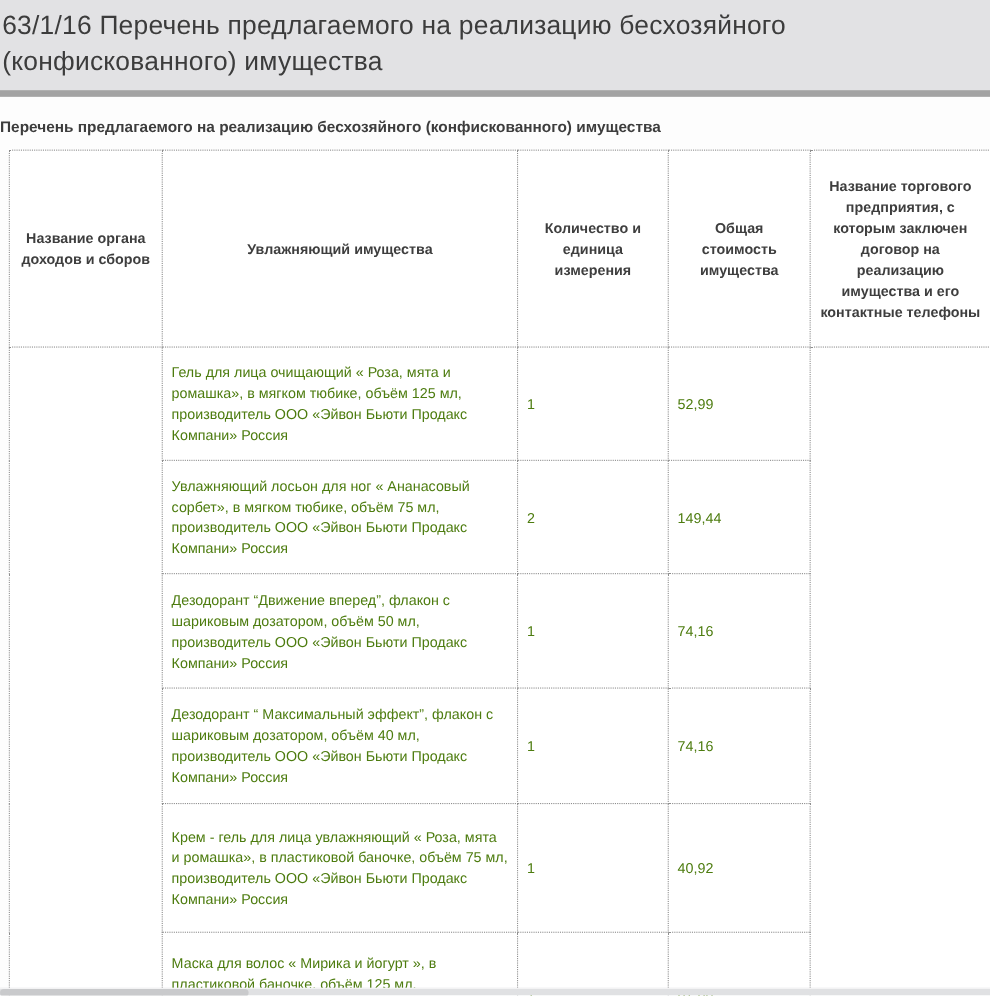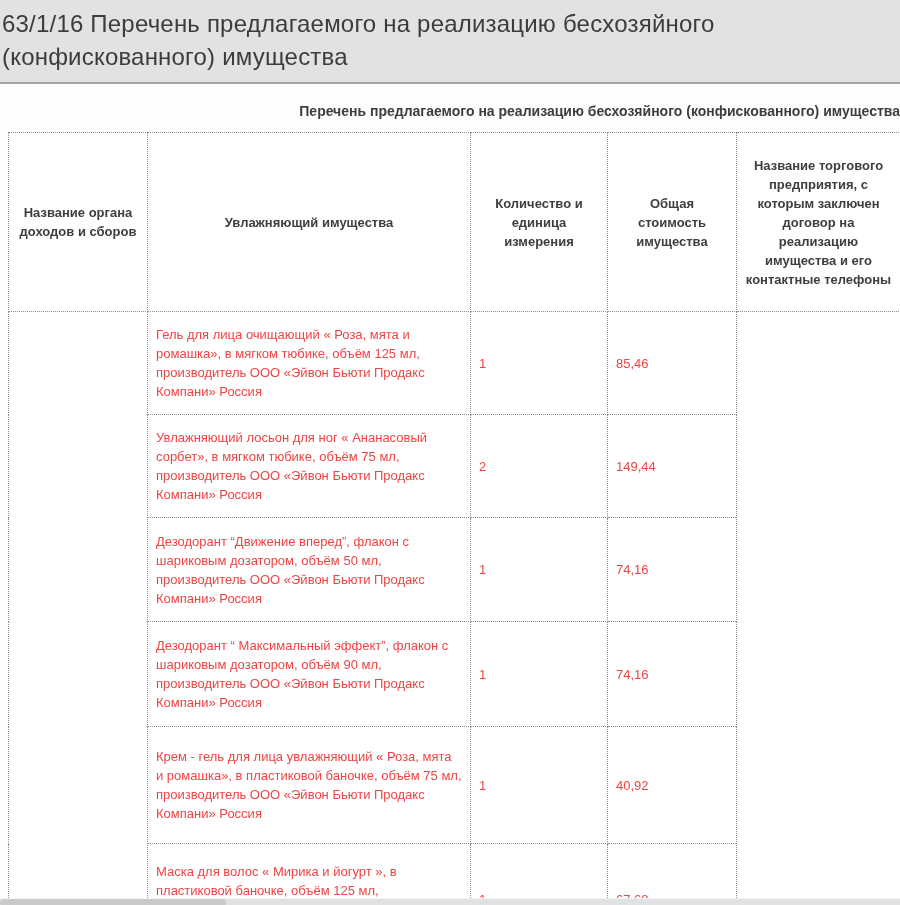--- a/index.html
+++ b/index.html
@@ -6,54 +6,54 @@
   html, body { background: #ffffff; }
   body {
     font-family: "Liberation Sans", "DejaVu Sans", sans-serif;
     width: 900px; height: 905px; overflow: hidden; position: relative;
   }
   .page { width: 900px; height: 905px; overflow: hidden; position: relative; background: #fdfdfd; }
 
   
   .page-header {
     background: #e2e2e4;
-    border-bottom: 2px solid #a3a3a3;
+    border-bottom: 6px solid #a3a3a3;
     padding: 7px 40px 9px 2px;
     min-height: 76px;
   }
   .page-header h1 {
     font-size: 24px; font-weight: 400; color: #3c3c3c;
     line-height: 33px; max-width: 800px; letter-spacing: 0.2px;
   }
 
   
   .subtitle {
     margin-top: 19px; margin-bottom: 13px;
-    text-align: right; font-size: 14px; font-weight: 700; color: #3d3d3d;
+    text-align: left; font-size: 14px; font-weight: 700; color: #3d3d3d;
   }
 
   
   table.asset-table {
     border-collapse: collapse;
     margin-left: 8px;
     width: 892px;
     table-layout: fixed;
     background: #ffffff;
   }
   .asset-table th, .asset-table td {
     border: 1px dotted #8d8d8d;
     vertical-align: middle;
     padding: 4px 8px;
   }
   .asset-table th {
     font-size: 13px; font-weight: 700; color: #3e3e3e; line-height: 19px;
     height: 179px;
   }
   .asset-table td {
-    font-size: 13px; font-weight: 400; color: #ef4444; line-height: 19px;
+    font-size: 13px; font-weight: 400; color: #4d7c0f; line-height: 19px;
   }
   .col-org   { width: 139px; }
   .col-name  { width: 323px; }
   .col-qty   { width: 137px; }
   .col-cost  { width: 129px; }
   .col-shop  { width: 164px; }
 
   tr.r1 td { height: 103px; }
   tr.r2 td { height: 103px; }
   tr.r3 td { height: 104px; }
@@ -101,35 +101,35 @@
         <th>Количество и единица измерения</th>
         <th>Общая стоимость имущества</th>
         <th>Название торгового предприятия, с которым заключен договор на реализацию имущества и его контактные телефоны</th>
       </tr>
     </thead>
     <tbody>
       <tr class="r1">
         <td rowspan="6"></td>
         <td>Гель для  лица очищающий  « Роза, мята и ромашка»,   в мягком тюбике, объём 125 мл, производитель  ООО «Эйвон Бьюти Продакс Компани» Россия</td>
         <td>1</td>
-        <td>85,46</td>
+        <td>52,99</td>
         <td rowspan="6"></td>
       </tr>
       <tr class="r2">
         <td>Увлажняющий лосьон для ног  « Ананасовый сорбет»,   в мягком тюбике, объём 75 мл,   производитель  ООО «Эйвон Бьюти Продакс Компани» Россия</td>
         <td>2</td>
         <td>149,44</td>
       </tr>
       <tr class="r3">
         <td>Дезодорант “Движение вперед”,  флакон с шариковым дозатором, объём 50 мл, производитель  ООО «Эйвон Бьюти Продакс Компани» Россия</td>
         <td>1</td>
         <td>74,16</td>
       </tr>
       <tr class="r4">
-        <td>Дезодорант “ Максимальный эффект”, флакон с шариковым дозатором, объём 90 мл, производитель  ООО «Эйвон Бьюти Продакс Компани» Россия</td>
+        <td>Дезодорант “ Максимальный эффект”, флакон с шариковым дозатором, объём 40 мл, производитель  ООО «Эйвон Бьюти Продакс Компани» Россия</td>
         <td>1</td>
         <td>74,16</td>
       </tr>
       <tr class="r5">
         <td>Крем - гель для лица увлажняющий « Роза, мята и ромашка»,   в пластиковой баночке, объём 75 мл, производитель ООО «Эйвон Бьюти Продакс Компани» Россия</td>
         <td>1</td>
         <td>40,92</td>
       </tr>
       <tr class="r6">
         <td>Маска для волос  « Мирика и  йогурт »,   в пластиковой  баночке, объём 125 мл, производитель  ООО «Эйвон Бьюти Продакс Компани» Россия</td>

